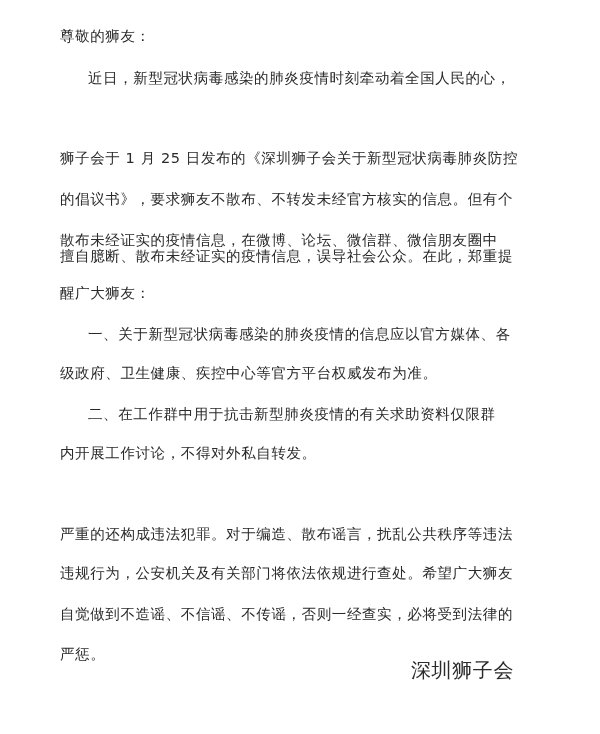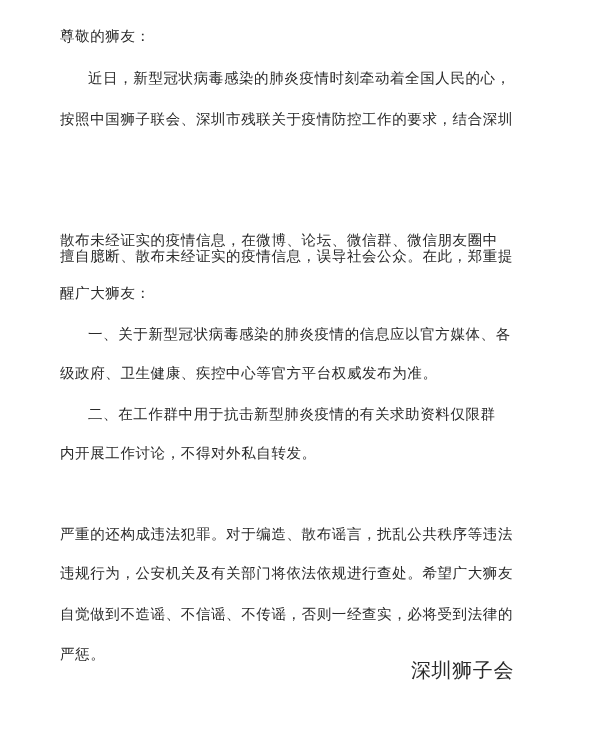--- a/index.html
+++ b/index.html
@@ -39,21 +39,22 @@
     letter-spacing: 0.6px;
   }
 </style>
 </head>
 <body>
 
 <div class="page">
   <div class="line" style="top:26px">尊敬的狮友：</div>
 
   <div class="line indent" style="top:68px">近日，新型冠状病毒感染的肺炎疫情时刻牵动着全国人民的心，</div>
-  <div class="line" style="top:109px">按照中国狮子联会、深圳市残联关于疫情防控工作的要求，结合深圳</div>
+  <div class="line" style="top:148px">狮子会于 1 月 25 日发布的《深圳狮子会关于新型冠状病毒肺炎防控</div>
+  <div class="line" style="top:189px">的倡议书》，要求狮友不散布、不转发未经官方核实的信息。但有个</div>
   <div class="line" style="top:230px">散布未经证实的疫情信息，在微博、论坛、微信群、微信朋友圈中</div>
   <div class="line" style="top:245px; top:246px">擅自臆断、散布未经证实的疫情信息，误导社会公众。在此，郑重提</div>
   <div class="line" style="top:283px">醒广大狮友：</div>
 
   <div class="line indent" style="top:324px">一、关于新型冠状病毒感染的肺炎疫情的信息应以官方媒体、各</div>
   <div class="line" style="top:363px">级政府、卫生健康、疾控中心等官方平台权威发布为准。</div>
 
   <div class="line indent" style="top:404px">二、在工作群中用于抗击新型肺炎疫情的有关求助资料仅限群</div>
   <div class="line" style="top:443px">内开展工作讨论，不得对外私自转发。</div>
 

